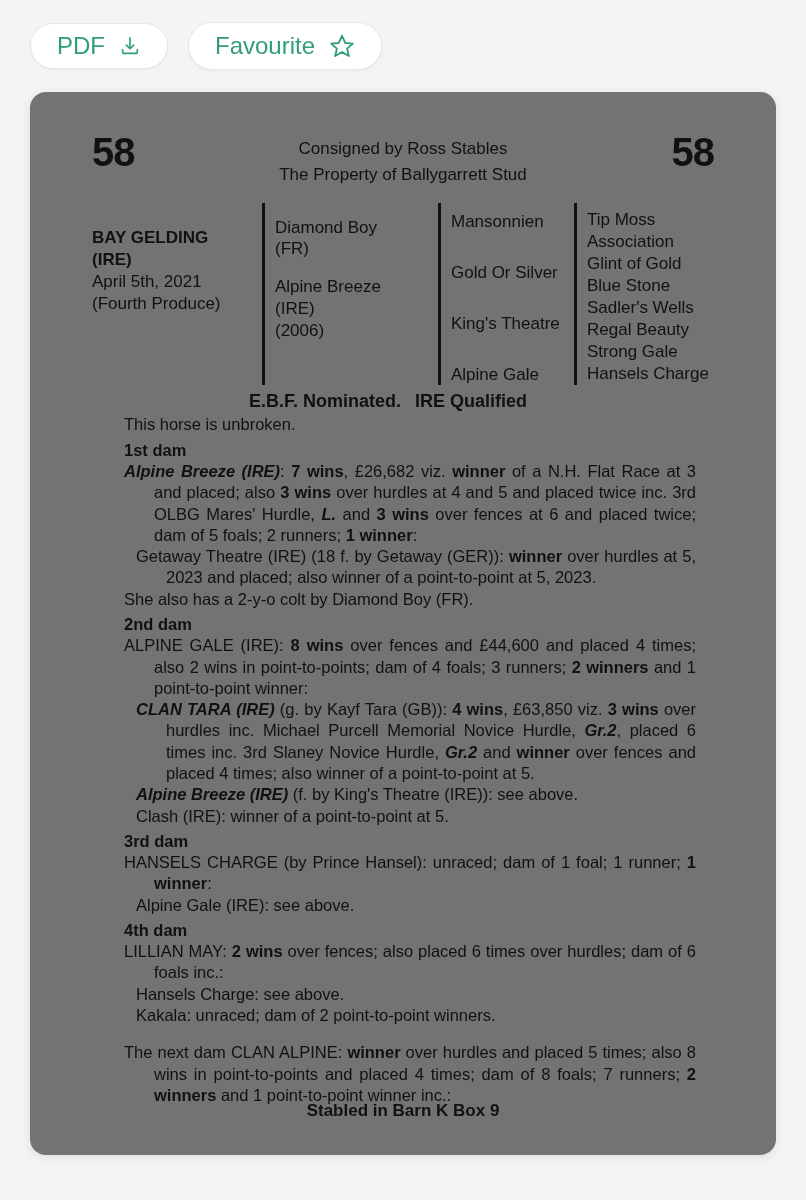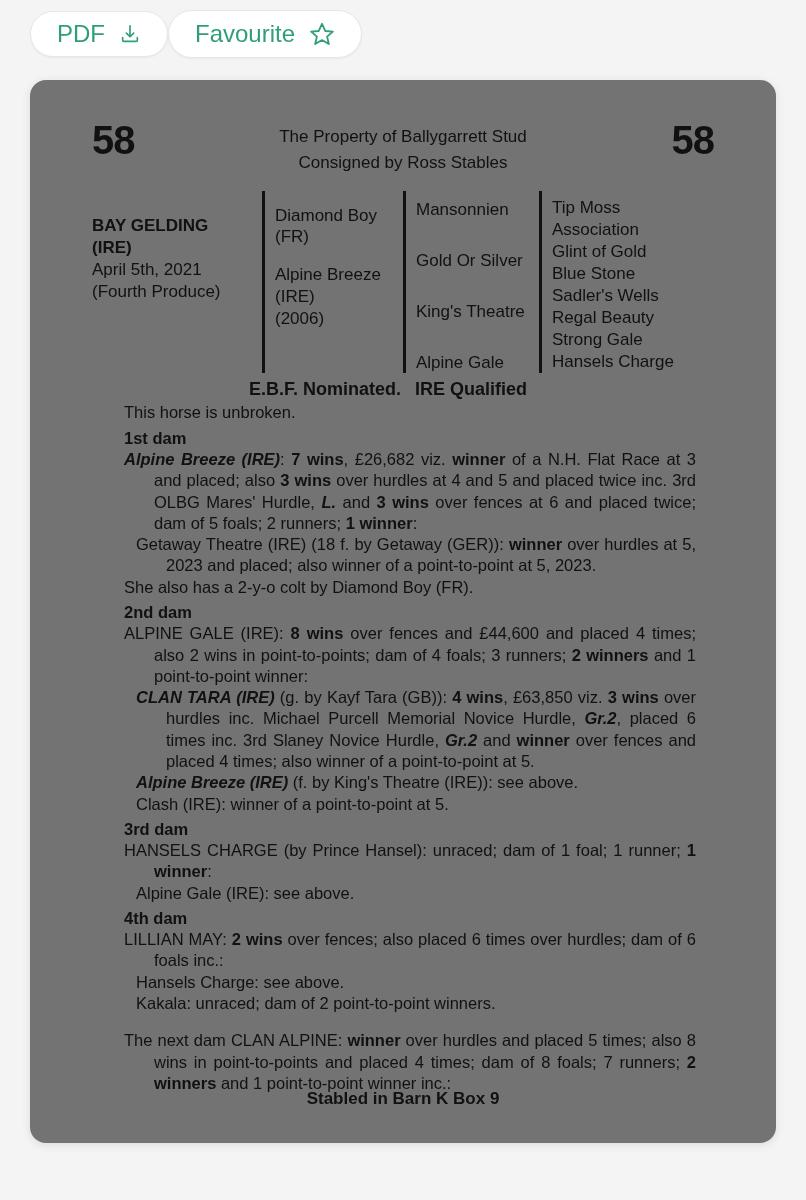--- a/index.html
+++ b/index.html
@@ -13,22 +13,22 @@
     background: #f4f4f5;
     font-family: "Liberation Sans", sans-serif;
     color: #111;
     overflow: hidden;
   }
 
   
   .toolbar {
     display: flex;
     align-items: center;
-    gap: 0;
-    padding: 10px 0 0 30px;
+    gap: 20px;
+    padding: 22px 0 0 30px;
   }
   .pill {
     display: inline-flex;
     align-items: center;
     gap: 14px;
     background: #ffffff;
     border: 1px solid #e6e8e7;
     border-radius: 999px;
     padding: 10px 26px;
     color: #2f9e79;
@@ -88,21 +88,21 @@
     font-size: 17px;
     line-height: 1.3;
   }
   .ped-c1 .strong { font-weight: bold; }
   .ped-rule {
     border-left: 3px solid #111;
     padding-left: 10px;
     margin-left: 0;
   }
   .ped-c2 {
-    width: 141px;
+    width: 176px;
     font-size: 17px;
     line-height: 1.28;
     padding-top: 14px;
     min-height: 126px;
   }
   .ped-c2 .blk { margin-bottom: 16px; }
   .ped-c2 .blk:last-child { margin-bottom: 0; }
   .ped-c3 {
     width: 136px;
     font-size: 17px;
@@ -200,22 +200,22 @@
   </div>
 
 </div>
 
 <div class="card">
 
   <div class="lot-row">
     <div class="lot-num lot-left">58</div>
     <div class="lot-num lot-right">58</div>
     <div class="consign">
+      <div>Consigned by Ross Stables</div>
       <div>The Property of Ballygarrett Stud</div>
-      <div>Consigned by Ross Stables</div>
     </div>
   </div>
 
   <div class="ped">
 
     <div class="ped-col ped-c1">
       <div class="strong">BAY GELDING</div>
       <div class="strong">(IRE)</div>
       <div>April 5th, 2021</div>
       <div>(Fourth Produce)</div>

